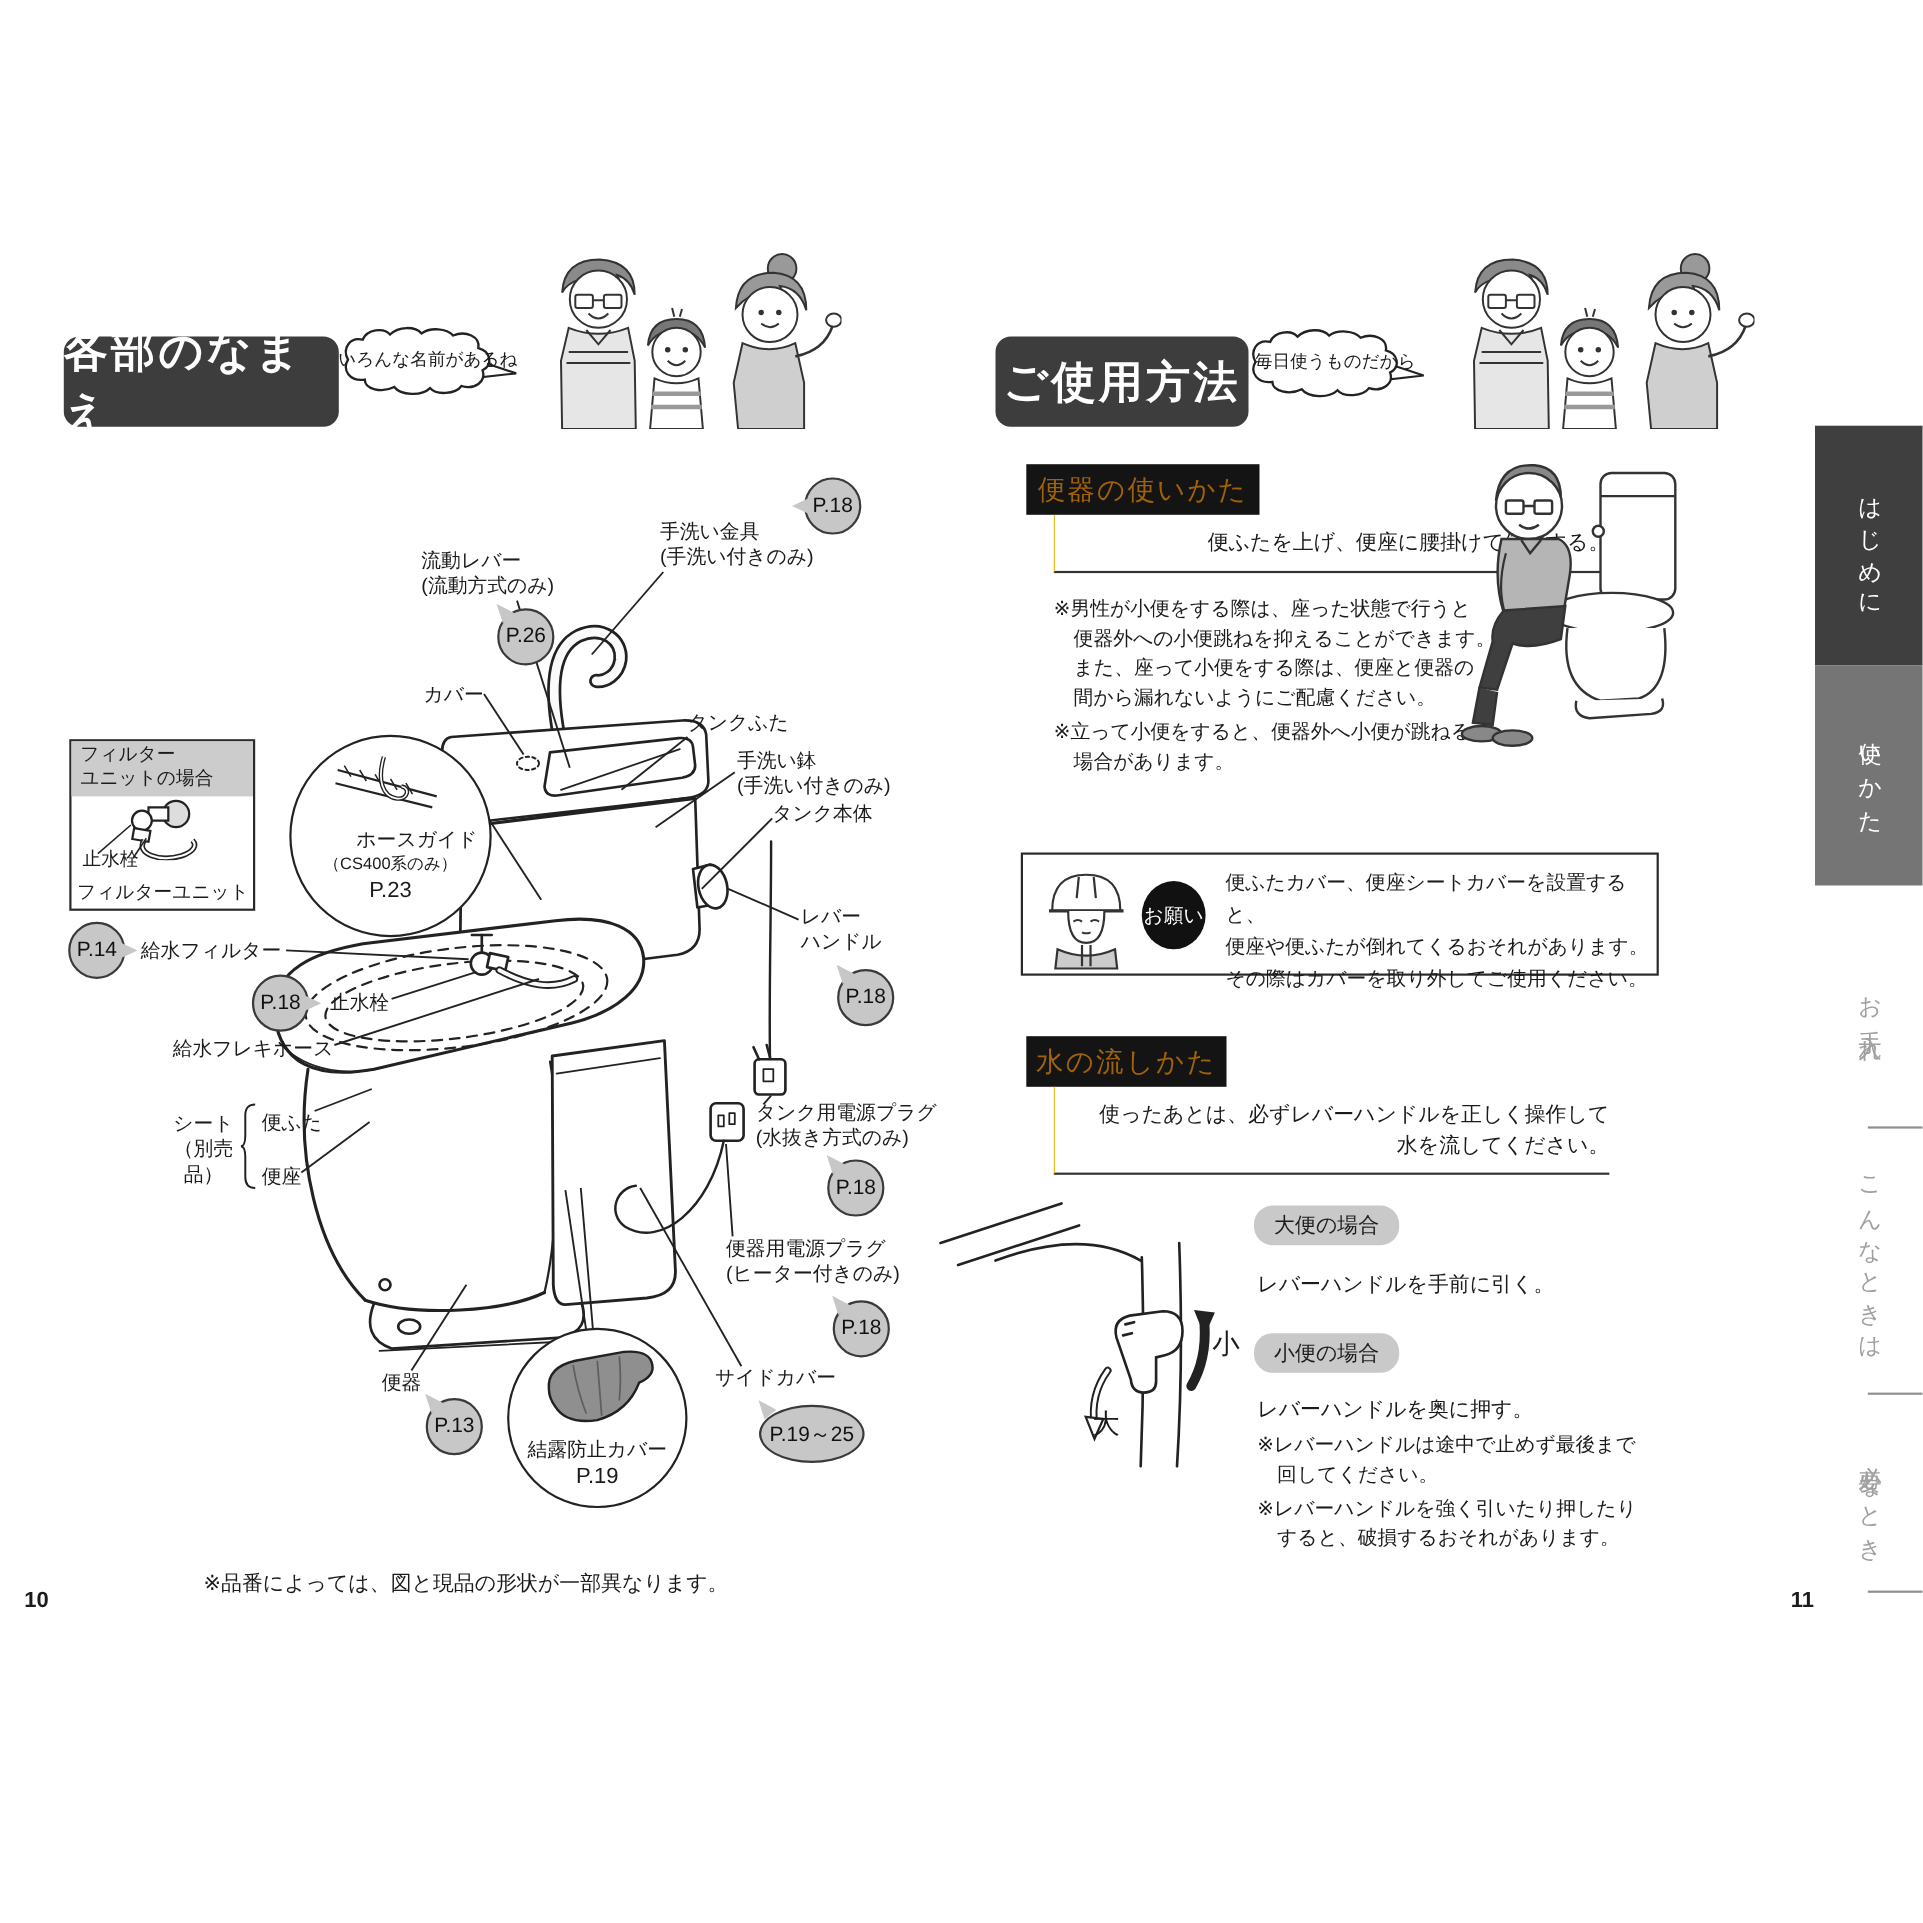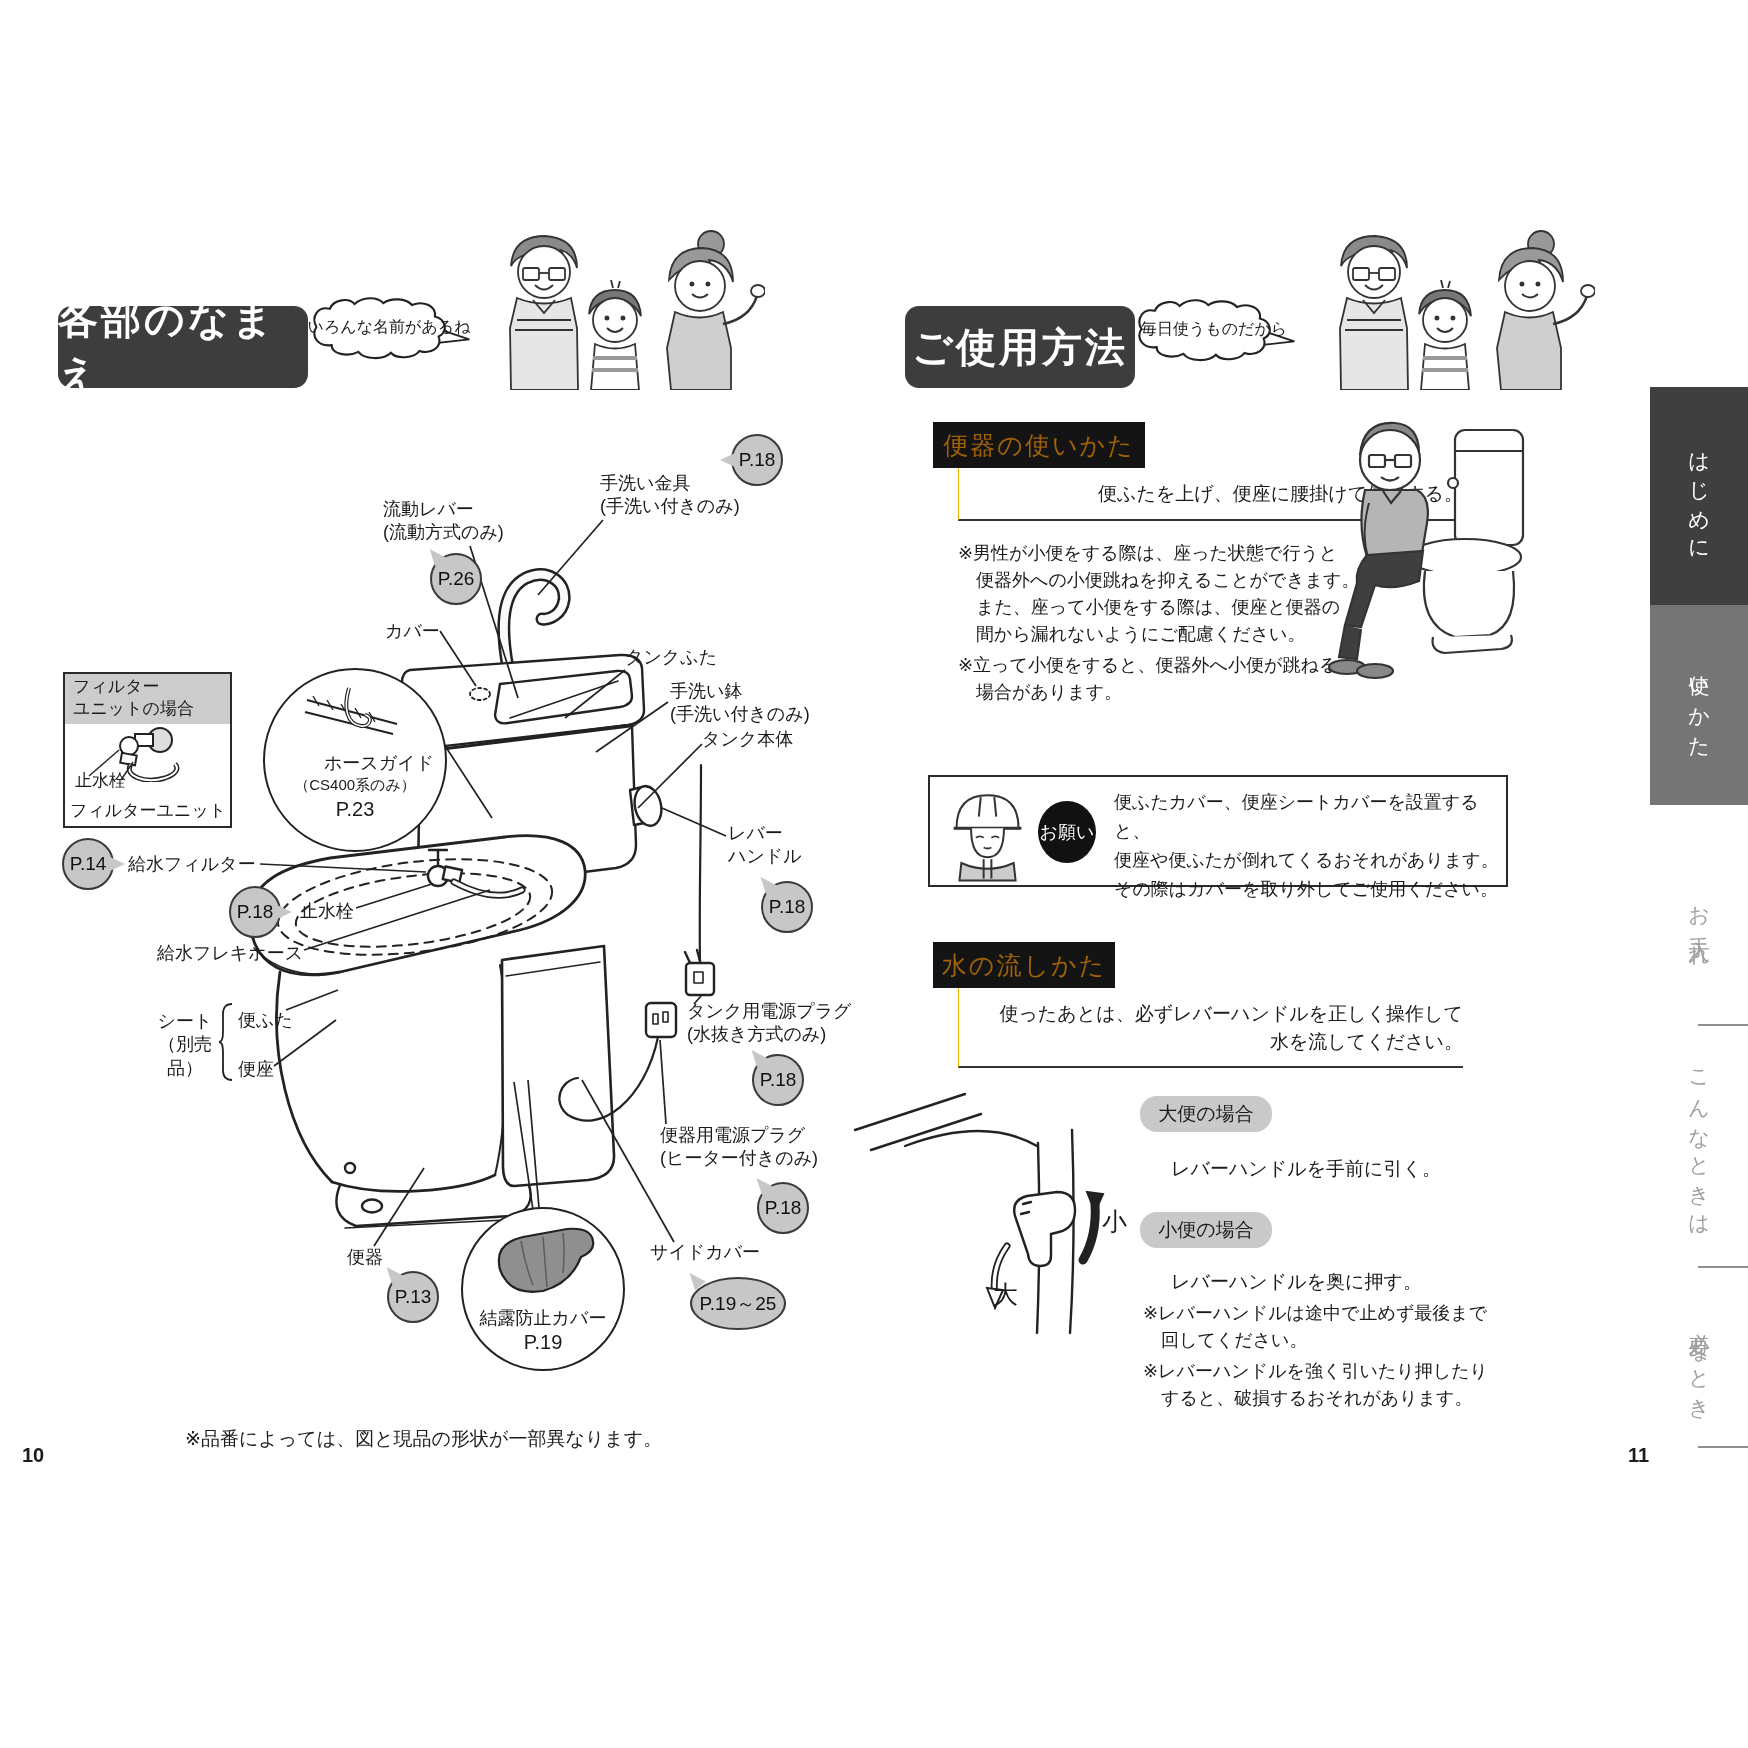--- a/index.html
+++ b/index.html
@@ -21,21 +21,21 @@
   .tail-l{left:-13px;top:17px;border-top:7px solid transparent;border-bottom:7px solid transparent;border-right:15px solid #c7c7c7;}
   .tail-r{right:-13px;top:17px;border-top:7px solid transparent;border-bottom:7px solid transparent;border-left:15px solid #c7c7c7;}
   .tail-tl{left:-4px;top:-8px;border-left:7px solid transparent;border-right:7px solid transparent;border-bottom:17px solid #c7c7c7;transform:rotate(-40deg);}
   .inset{border:2.5px solid #222;border-radius:50%;background:#fff;box-sizing:border-box;}
   .gray-strip{background:#cccccc;font-family:Liberation Mono, monospace;}
   .boxed{border:2px solid #2a2a2a;background:#fff;box-sizing:border-box;}
   .sec-head{background:#141414;color:#a16207;display:flex;align-items:center;justify-content:center;font-size:25px;letter-spacing:2px;}
   .lead-box{border-left:1px solid #eab308;border-bottom:2px solid #333;padding:12px 0 11px 14px;font-size:19px;line-height:1.45;white-space:pre-line;box-sizing:border-box;text-align:right;}
   .note{font-size:18px;line-height:1.5;white-space:pre-line;padding-left:18px;text-indent:-18px;}
   .pill{background:#c9c9c9;border-radius:17px;font-size:19px;width:132px;text-align:center;padding:5px 0;}
-  .body-t{font-size:19px;line-height:1.5;white-space:pre-line;margin-left:28px;}
+  .body-t{font-size:19px;line-height:1.5;white-space:pre-line;}
   .tab{left:1650px;width:98px;display:flex;align-items:center;justify-content:center;
        writing-mode:vertical-rl;font-size:21px;letter-spacing:5px;}
   .tab-dark{background:#3f3f3f;color:#fff;}
   .tab-gray{background:#757575;color:#fff;}
   .tab-plain{color:#a0a0a0;}
   .divider{height:2px;background:#8f8f8f;left:1698px;width:50px;}
   .pagenum{font-size:20px;font-weight:bold;}
   svg{display:block;}
   .ill path,.ill line,.ill ellipse,.ill circle,.ill rect,.ill polyline{vector-effect:non-scaling-stroke;}
 </style>
@@ -173,21 +173,21 @@
       <line x1="626" y1="704" x2="620" y2="620"></line>
       <line x1="634" y1="822" x2="542" y2="660"></line>
       <line x1="334" y1="826" x2="384" y2="748"></line>
       <line x1="474" y1="662" x2="493" y2="790"></line>
       <line x1="488" y1="660" x2="499" y2="788"></line>
     </g>
   </svg>
 
   <div class="abs lbl" style="left:383px;top:498px;">流動レバー
 (流動方式のみ)</div>
-  <div class="abs pref" style="left:430px;top:553px;text-align:center;">
+  <div class="abs pref" style="left:452px;top:553px;text-align:center;">
       <span class="tail tail-tl"></span>
       <span>P.26</span>
     </div>
   <div class="abs lbl" style="left:600px;top:472px;">手洗い金具
 (手洗い付きのみ)</div>
   <div class="abs pref" style="left:731px;top:434px;">
       <span class="tail tail-l"></span>
       <span>P.18</span>
     </div>
   <div class="abs lbl" style="left:385px;top:620px;">カバー</div>

